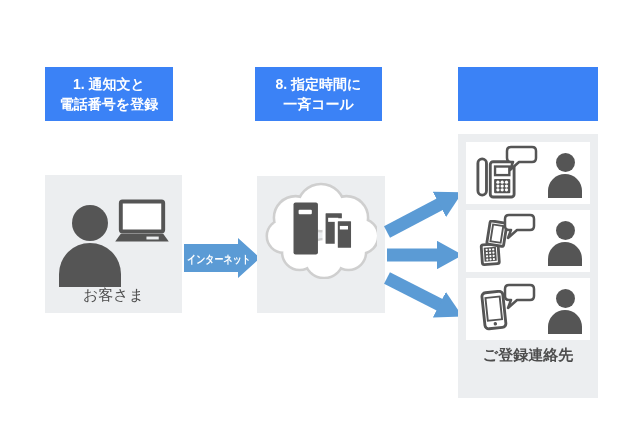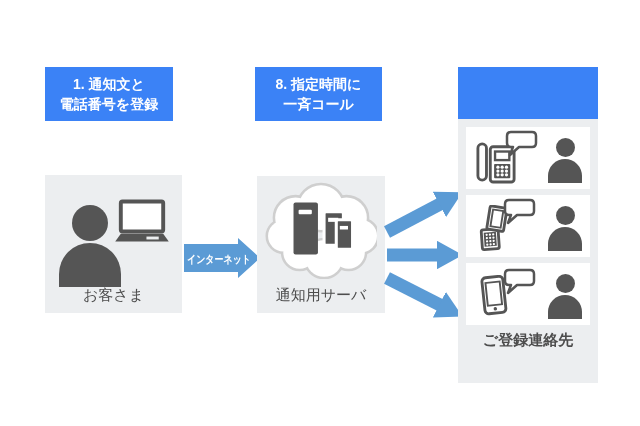--- a/index.html
+++ b/index.html
@@ -13,21 +13,21 @@
     display:flex;flex-direction:column;justify-content:center;align-items:center;
     font-size:14px;font-weight:bold;line-height:20px;text-align:center;
   }
   .step-1{left:45px;width:128px;}
   .step-2{left:255px;width:127px;}
   .step-3{left:458px;width:140px;}
   
   .panel{position:absolute;background:#ECEEF0;}
   .panel-customer{left:45px;top:175px;width:137px;height:138px;}
   .panel-server{left:257px;top:176px;width:128px;height:137px;}
-  .panel-contacts{left:458px;top:119px;width:140px;height:264px;padding:8px;box-sizing:border-box;}
+  .panel-contacts{left:458px;top:134px;width:140px;height:264px;padding:8px;box-sizing:border-box;}
   .panel-label{
     position:absolute;left:0;right:0;bottom:8px;text-align:center;
     color:#4D4D4D;font-size:15px;font-weight:normal;
   }
   
   .person{position:absolute;}
   .p-head{border-radius:50%;background:#555555;margin:0 auto;}
   .p-body{background:#555555;margin-top:2px;}
   .person-lg{width:62px;left:14px;top:30px;}
   .person-lg .p-head{width:36px;height:36px;}
@@ -108,21 +108,20 @@
       </g>
       <g>
         <rect x="28" y="21" width="24" height="51" rx="2" fill="#555555"></rect>
         <rect x="33" y="28" width="13" height="4.5" rx="1" fill="#ffffff"></rect>
         <rect x="58" y="30" width="19" height="33" rx="2" fill="#555555" stroke="#ffffff" stroke-width="3"></rect>
         <rect x="62" y="36" width="10" height="4" fill="#ffffff"></rect>
         <rect x="70" y="38" width="16" height="29" rx="2" fill="#555555" stroke="#ffffff" stroke-width="3"></rect>
         <rect x="73.5" y="44" width="8" height="3.5" fill="#ffffff"></rect>
       </g>
     </svg>
-    <div class="panel-label">通知用サーバ</div>
   </div>
 
   <svg class="fan-arrows" width="84" height="160" viewBox="0 0 84 160">
     <defs>
       <marker id="ah" viewBox="0 0 10 11" refX="2" refY="5.5" markerWidth="2" markerHeight="2.2" orient="auto">
         <path d="M0 0 L10 5.5 L0 11 Z" fill="#5B9BD5"></path>
       </marker>
     </defs>
     <line x1="3" y1="62" x2="60" y2="32" stroke="#5B9BD5" stroke-width="13" marker-end="url(#ah)"></line>
     <line x1="3" y1="85" x2="58" y2="85" stroke="#5B9BD5" stroke-width="13" marker-end="url(#ah)"></line>

